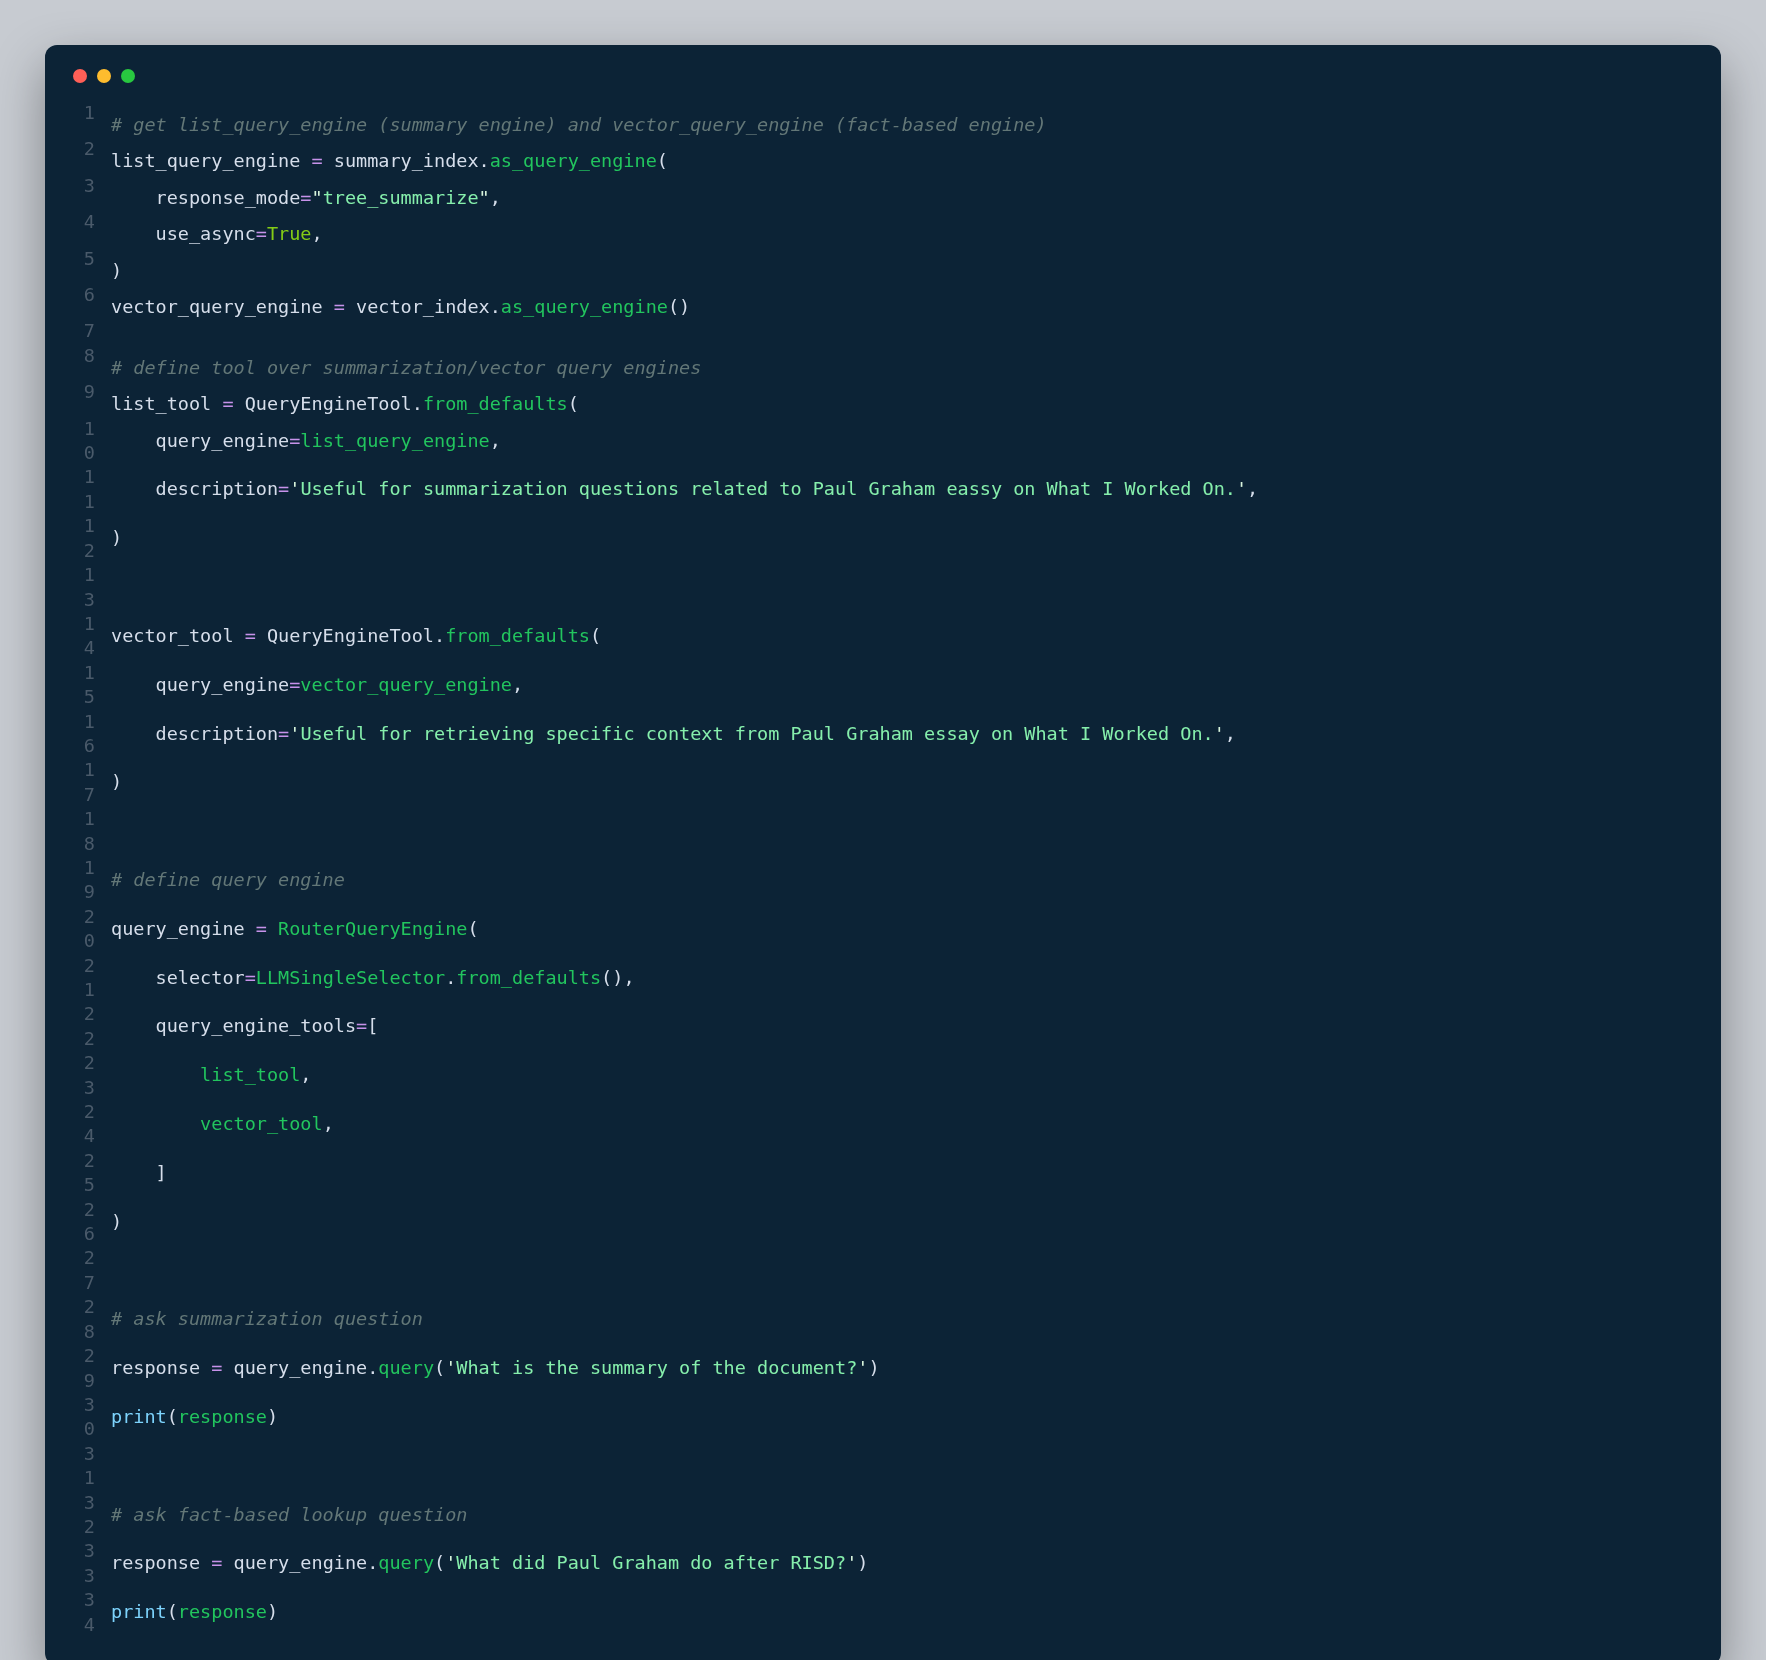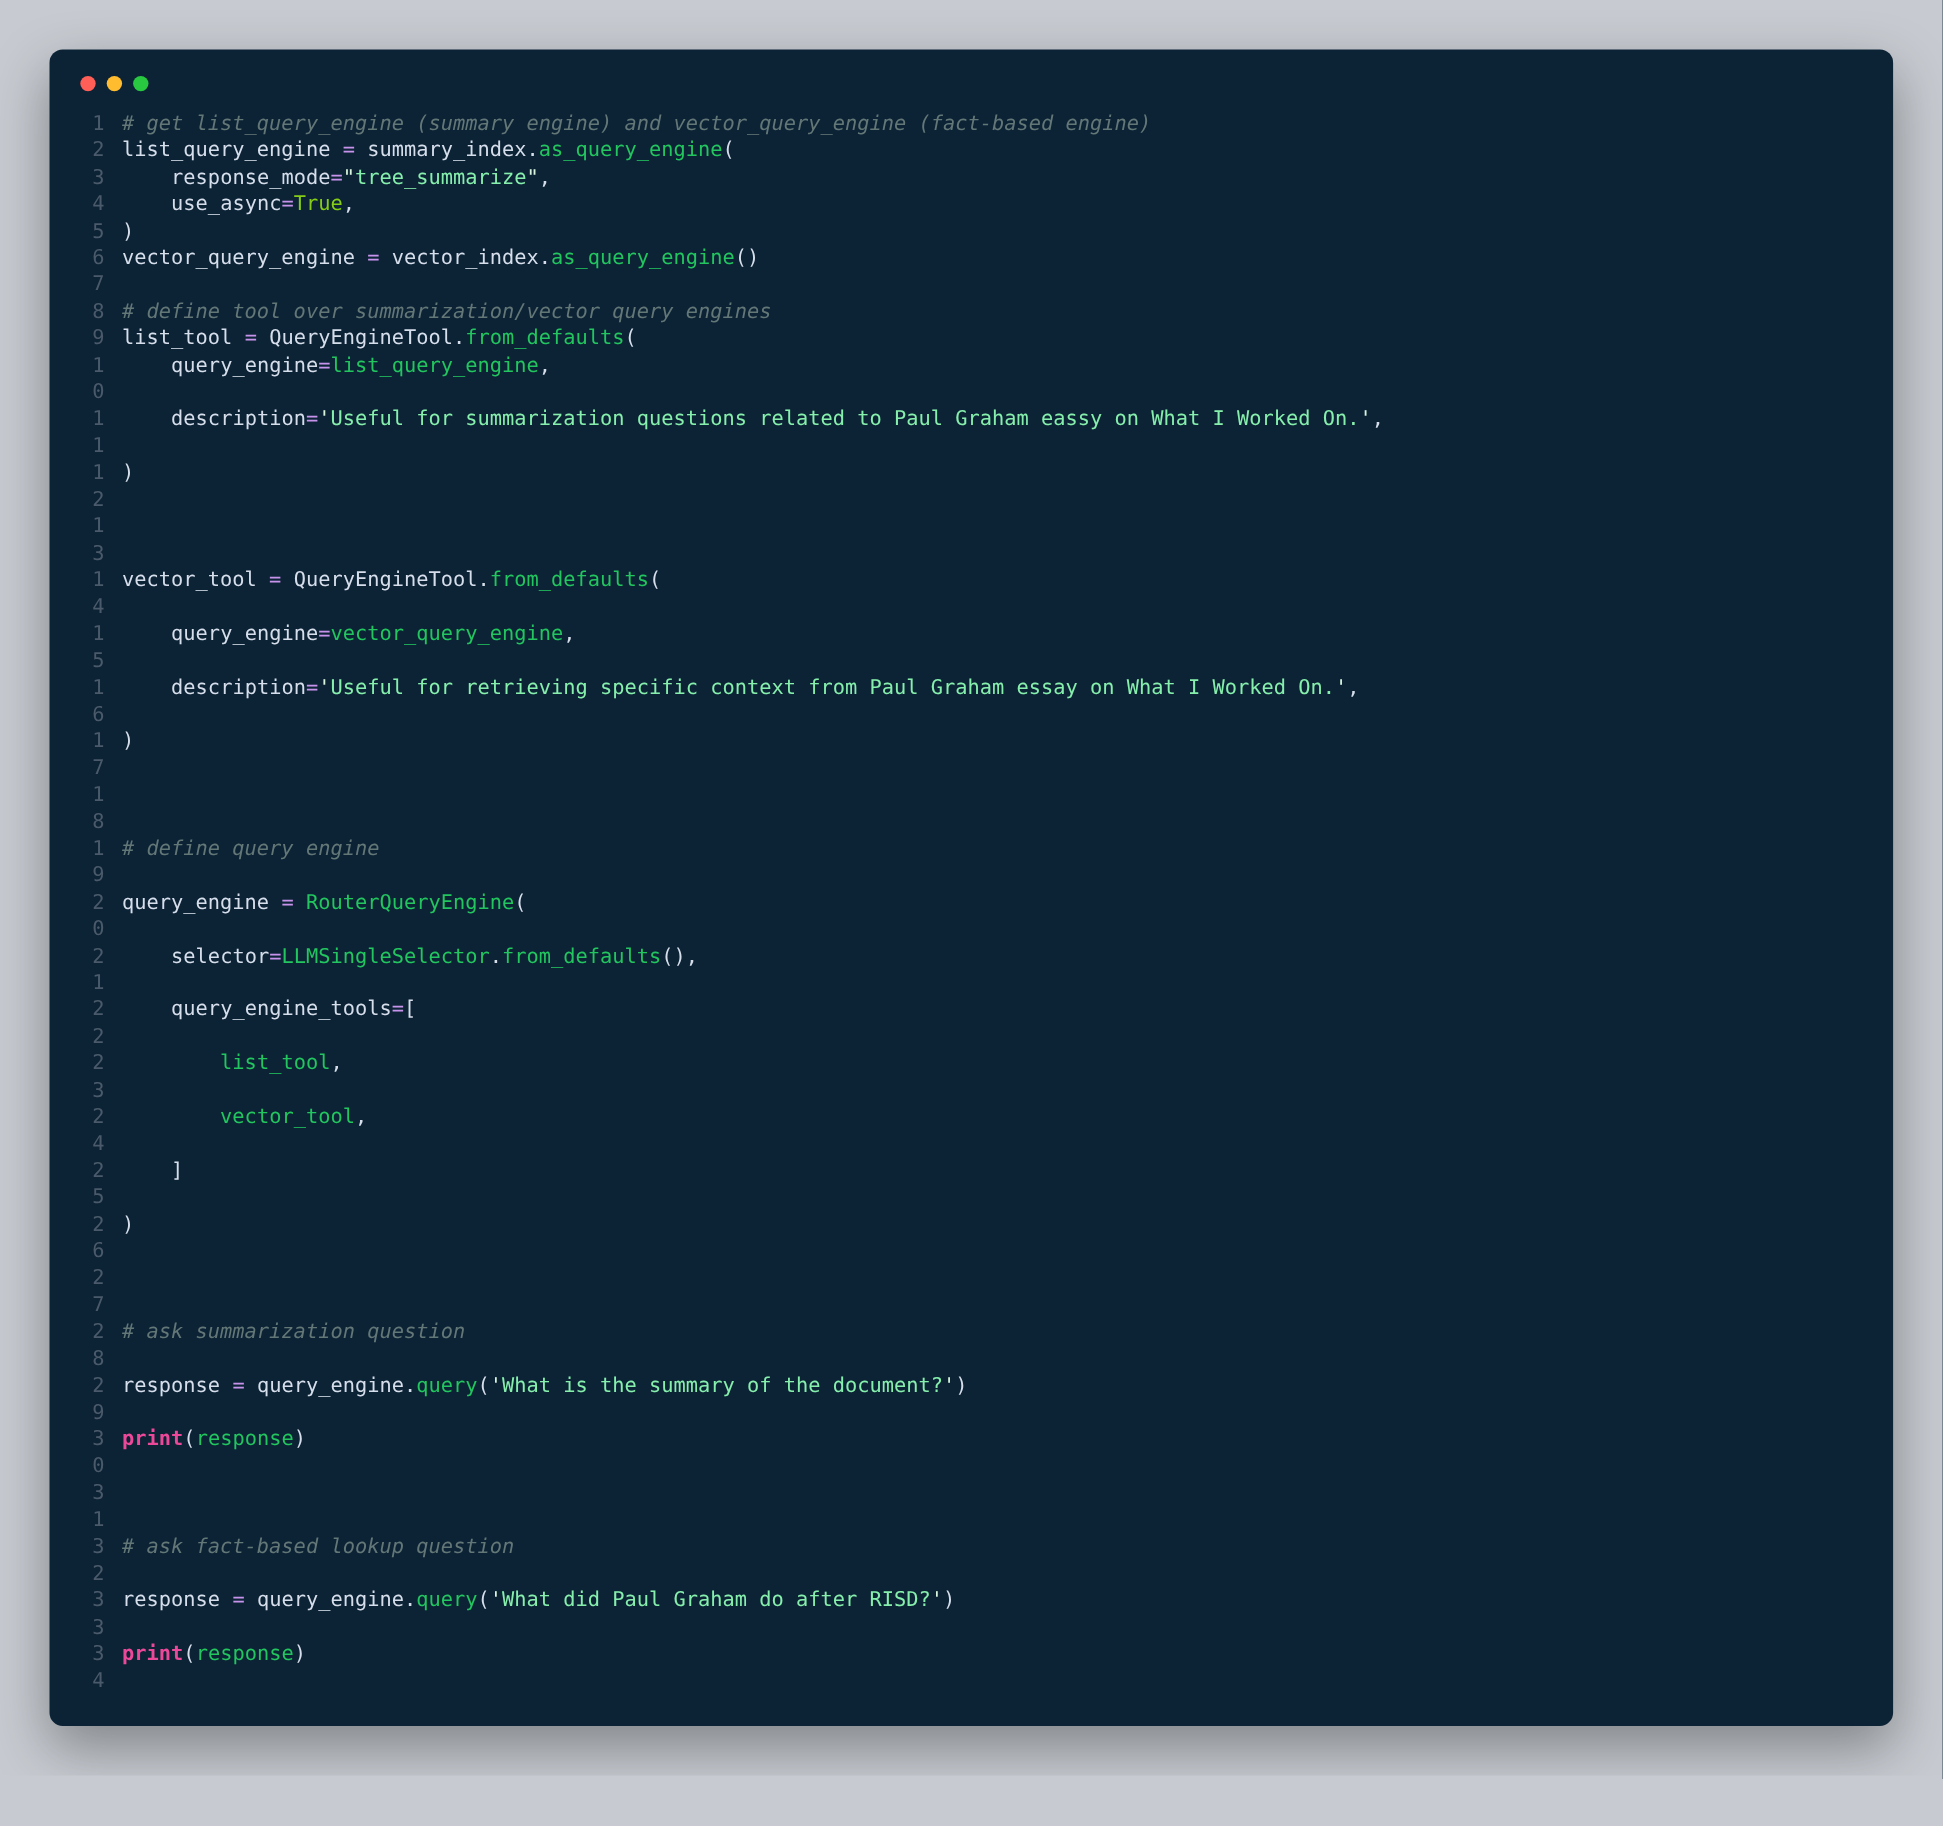--- a/index.html
+++ b/index.html
@@ -32,30 +32,30 @@
   }
   .line { display: flex; }
   .ln {
     color: #4a5a6a;
     width: 38px;
     text-align: right;
     flex: 0 0 38px;
     user-select: none;
     padding-right: 16px;
   }
-  .src { flex: 1 1 auto; color: #d6deeb; }
+  .src { flex: 1 1 auto; color: #d6deeb; margin-top: 12px; }
   .c  { color: #637777; font-style: italic; }   
   .id { color: #d6deeb; }                         
   .fn { color: #22c55e; }                         
   .p  { color: #d6deeb; }                         
   .op { color: #c792ea; }                         
   .s  { color: #86efac; }                         
   .sq { color: #d9f5dd; }                         
   .kw { color: #84cc16; }                         
-  .cl { color: #ec4899; font-weight: bold; }                         
+  .cl { color: #7dd3fc; }                         
 </style>
 </head>
 <body>
 
 <div class="window">
   <div class="traffic-lights">
     <div class="light red"></div>
     <div class="light yellow"></div>
     <div class="light green"></div>
   </div>

